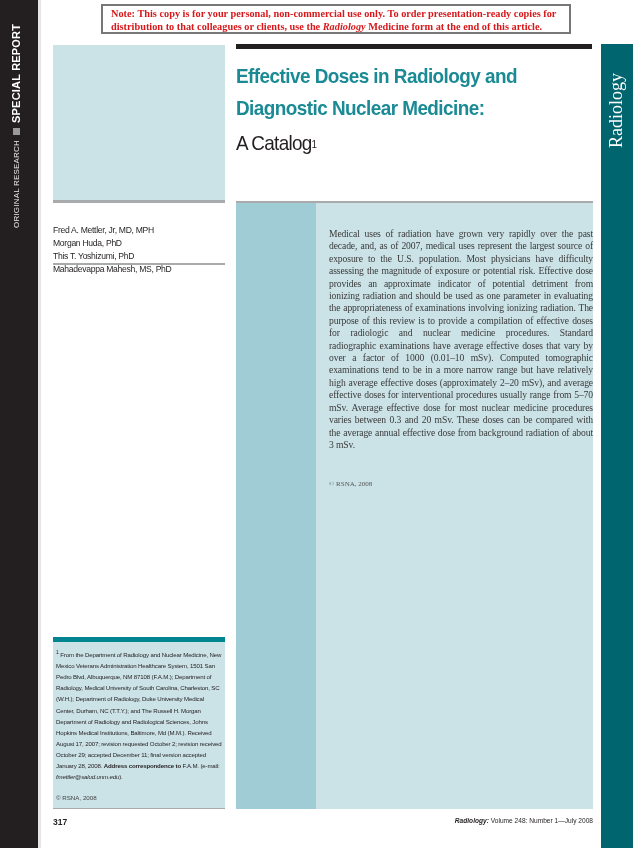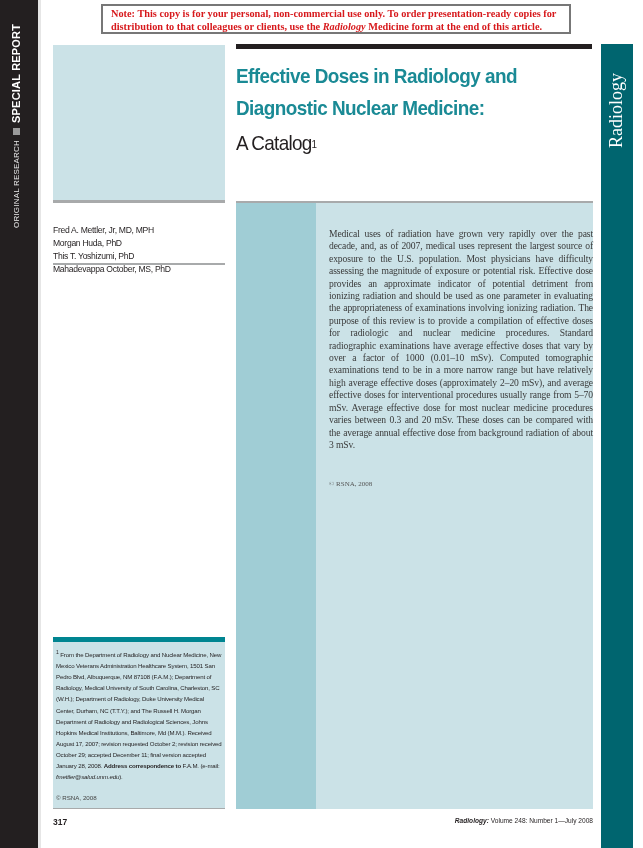--- a/index.html
+++ b/index.html
@@ -156,21 +156,21 @@
 <div class="subtitle"><span>A Catalog</span><sup>1</sup></div>
 
 <div class="journal-tab"></div>
 <div class="journal-tab-label">Radiology</div>
 
 <div class="authors-rule-top"></div>
 <div class="authors">
   <div>Fred A. Mettler, Jr, MD, MPH</div>
   <div>Morgan Huda, PhD</div>
   <div>This T. Yoshizumi, PhD</div>
-  <div>Mahadevappa October, MS, PhD</div>
+  <div>Mahadevappa Mahesh, MS, PhD</div>
 </div>
 <div class="authors-rule-bottom"></div>
 
 <div class="abstract-rule"></div>
 <div class="abstract-side"></div>
 <div class="abstract-main"></div>
 <div class="abstract-text">Medical uses of radiation have grown very rapidly over the past decade, and, as of 2007, medical uses represent the largest source of exposure to the U.S. population. Most physicians have difficulty assessing the magnitude of exposure or potential risk. Effective dose provides an approximate indicator of potential detriment from ionizing radiation and should be used as one parameter in evaluating the appropriateness of examinations involving ionizing radiation. The purpose of this review is to provide a compilation of effective doses for radiologic and nuclear medicine procedures. Standard radiographic examinations have average effective doses that vary by over a factor of 1000 (0.01–10 mSv). Computed tomographic examinations tend to be in a more narrow range but have relatively high average effective doses (approximately 2–20 mSv), and average effective doses for interventional procedures usually range from 5–70 mSv. Average effective dose for most nuclear medicine procedures varies between 0.3 and 20 mSv. These doses can be compared with the average annual effective dose from background radiation of about 3 mSv.</div>
 <div class="abstract-copyright">© RSNA, 2008</div>
 
 <div class="footnote-panel"></div>

